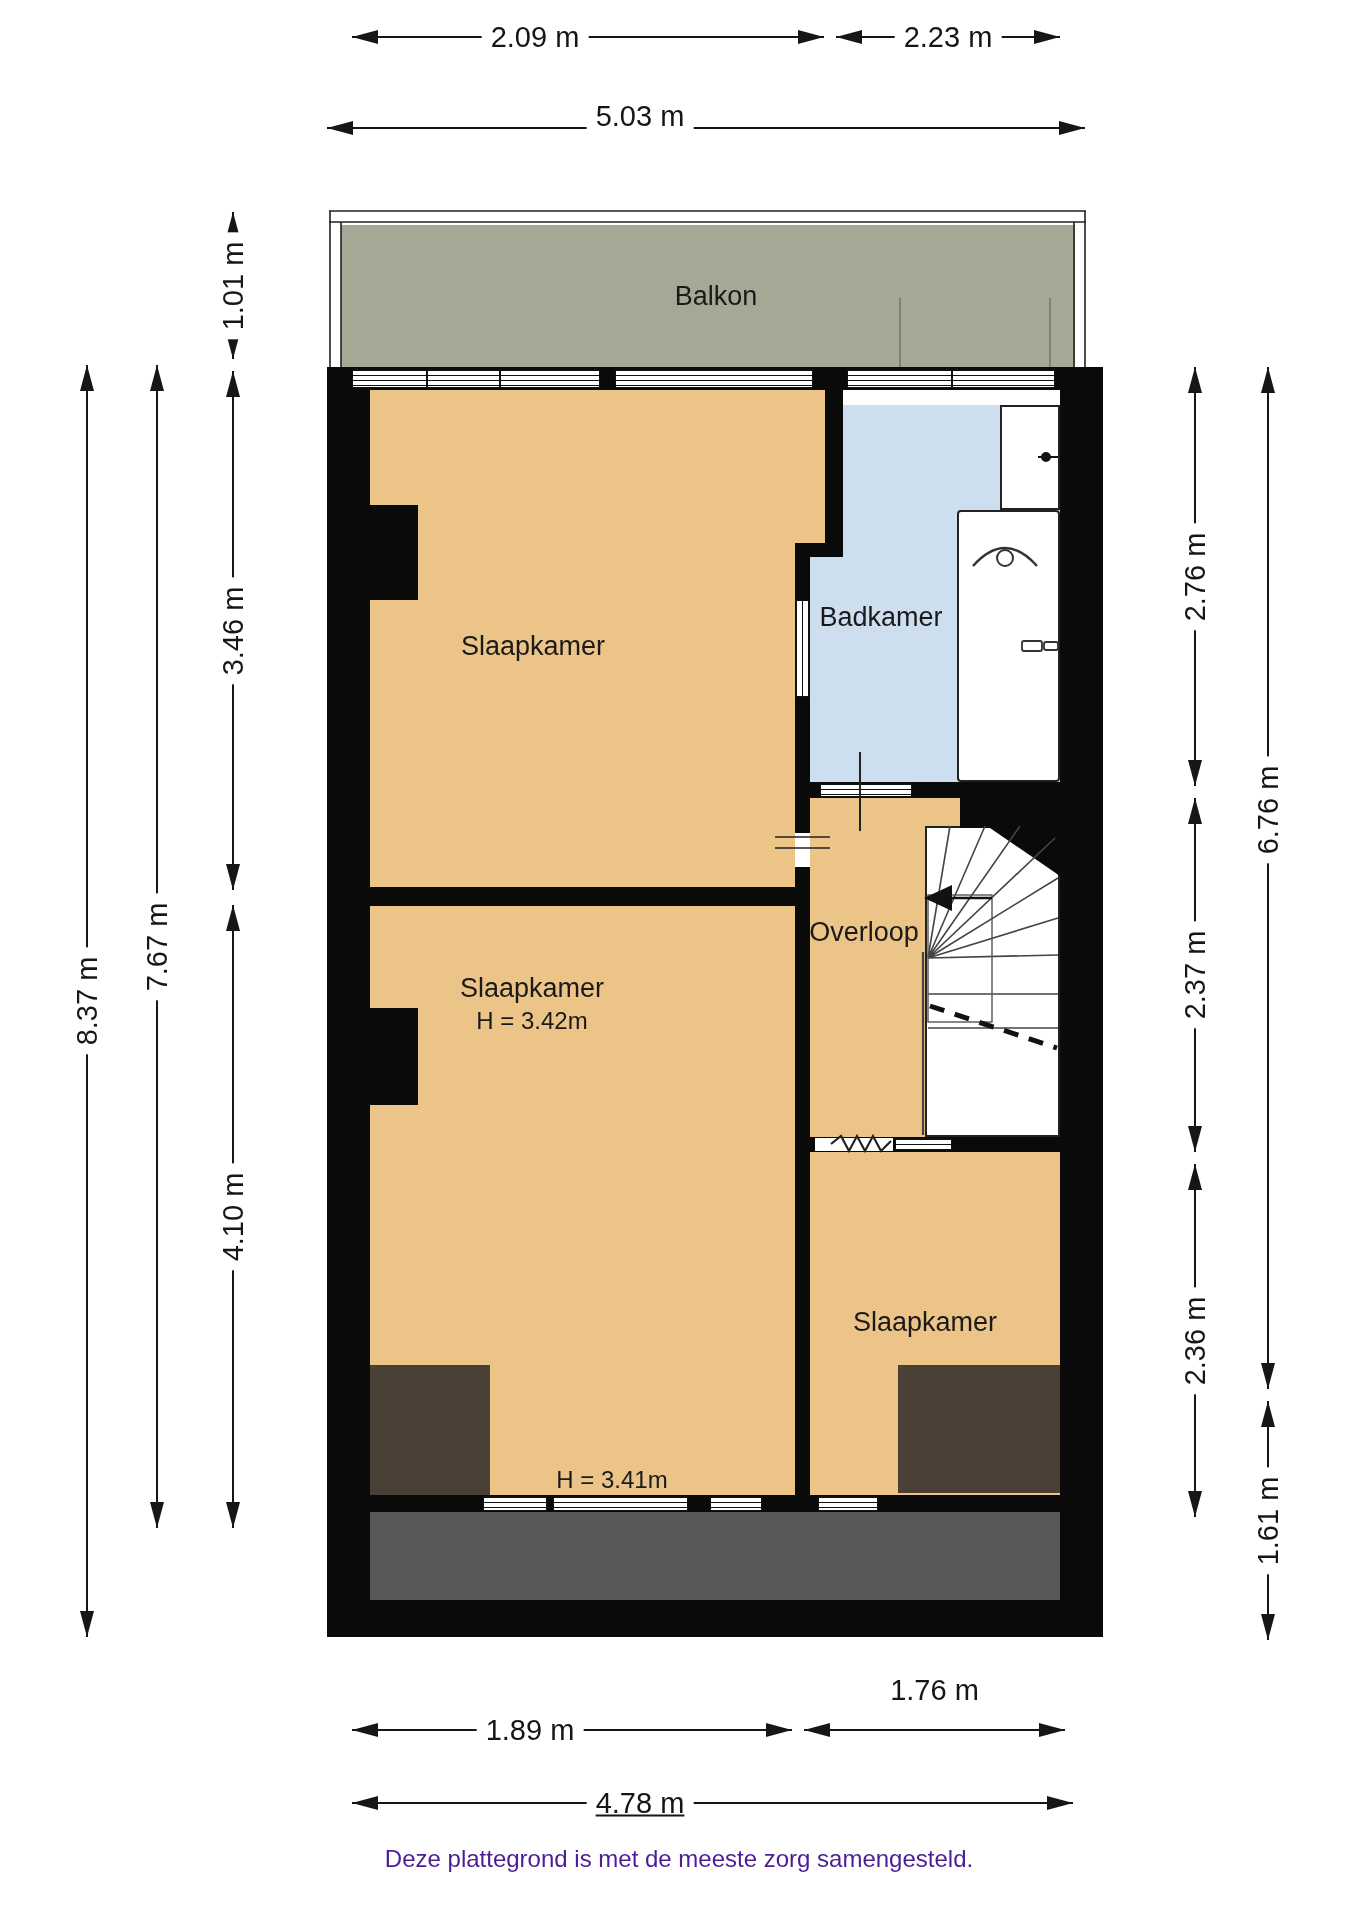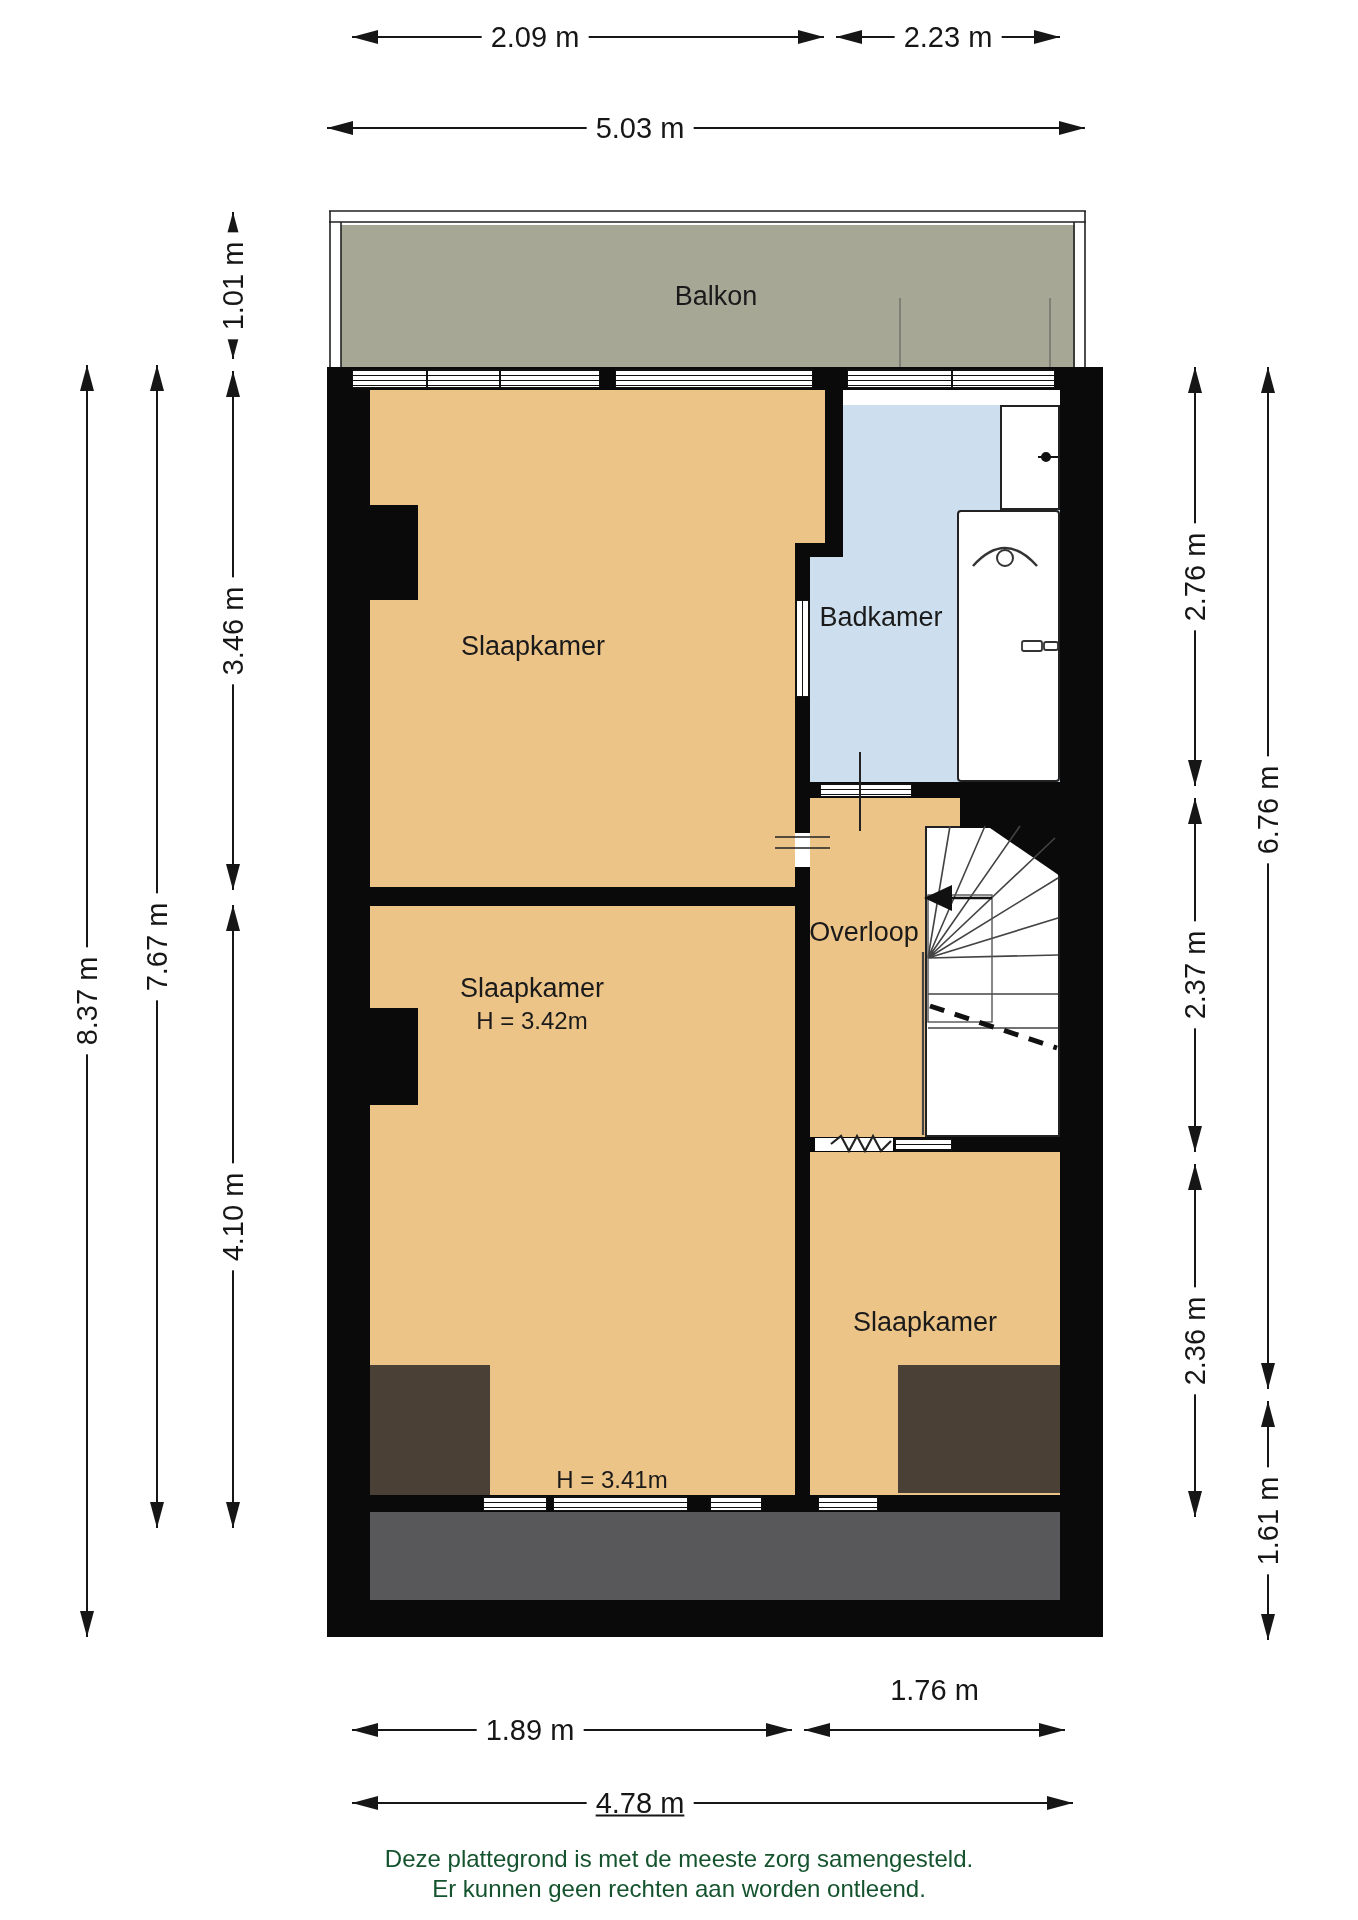--- a/index.html
+++ b/index.html
@@ -13,21 +13,21 @@
   .win.v{background-image:repeating-linear-gradient(to right,#111 0 1px,transparent 1px 6px);}
   .gap{position:absolute;background:#fff;z-index:3;}
   svg.overlay{position:absolute;left:0;top:0;z-index:4;}
   .room-label{position:absolute;transform:translate(-50%,-50%);color:#1a1a1a;
               white-space:nowrap;z-index:5;}
   .dim-line{position:absolute;background:var(--dim);z-index:5;}
   .dim-label{position:absolute;transform:translate(-50%,-50%);font-size:29px;color:var(--dim);
              background:#fff;padding:0 9px;white-space:nowrap;z-index:6;}
   .dim-label.v{transform:translate(-50%,-50%) rotate(-90deg);}
   .ah{position:absolute;width:0;height:0;border-style:solid;border-color:transparent;z-index:5;}
-  .footer-line{position:absolute;transform:translateX(-50%);font-size:24px;color:#14532d;
+  .footer-line{position:absolute;transform:translateX(-50%);font-size:24px;color:#4c1d95;
                white-space:nowrap;z-index:5;}
   .tri{position:absolute;background:var(--wall);z-index:2;
        clip-path:polygon(0 0,100% 0,100% 100%);}
 </style>
 </head>
 <body>
 
 <div id="plan" style="--wall: #0a0a0a; --floor: #ecc488; --bath: #cddeee; --balcony: #a6a795; --low: #4b4035; --roof: #58585a; --dim: #161616;">
 
   <div class="floor" style="left:341px;top:225px;width:734px;height:142px;background:var(--balcony);"></div>
@@ -103,21 +103,20 @@
 
     <g stroke="#333" stroke-width="2.4" fill="none">
       <path d="M973 566 Q1005 530 1037 566"></path>
       <circle cx="1005" cy="558" r="8" stroke-width="2"></circle>
       <rect x="1022" y="641" width="20" height="10" rx="2" fill="#fff" stroke-width="1.8"></rect>
       <rect x="1044" y="642" width="14" height="8" rx="2" fill="#fff" stroke-width="1.8"></rect>
     </g>
   </svg>
 
   <div class="footer-line" style="left:679px;top:1845px;">Deze plattegrond is met de meeste zorg samengesteld.</div>
-  <div class="footer-line" style="left:679px;top:1875px;">Er kunnen geen rechten aan worden ontleend.</div>
 <div class="room-label" style="left: 716px; top: 296px; font-size: 27px;">Balkon</div>
     <div class="room-label" style="left: 533px; top: 646px; font-size: 27px;">Slaapkamer</div>
     <div class="room-label" style="left: 881px; top: 617px; font-size: 27px;">Badkamer</div>
     <div class="room-label" style="left: 864px; top: 932px; font-size: 27px;">Overloop</div>
     <div class="room-label" style="left: 532px; top: 988px; font-size: 27px;">Slaapkamer</div>
     <div class="room-label" style="left: 532px; top: 1021px; font-size: 24px;">H = 3.42m</div>
     <div class="room-label" style="left: 925px; top: 1322px; font-size: 27px;">Slaapkamer</div>
     <div class="room-label" style="left: 612px; top: 1480px; font-size: 24px;">H = 3.41m</div>
     <div class="win h" style="left: 352px; top: 369px; width: 75px; height: 19px;"></div>
     <div class="win h" style="left: 427px; top: 369px; width: 73px; height: 19px;"></div>
@@ -139,21 +138,21 @@
     <div class="ah" style="left: 352px; top: 30px; border-width: 7px 26px 7px 0px; border-right-color: rgb(22, 22, 22);"></div>
     <div class="ah" style="left: 798px; top: 30px; border-width: 7px 0px 7px 26px; border-left-color: rgb(22, 22, 22);"></div>
     <div class="dim-label" style="left: 535px; top: 37px;">2.09 m</div>
     <div class="dim-line" style="left: 836px; top: 36px; width: 224px; height: 2px;"></div>
     <div class="ah" style="left: 836px; top: 30px; border-width: 7px 26px 7px 0px; border-right-color: rgb(22, 22, 22);"></div>
     <div class="ah" style="left: 1034px; top: 30px; border-width: 7px 0px 7px 26px; border-left-color: rgb(22, 22, 22);"></div>
     <div class="dim-label" style="left: 948px; top: 37px;">2.23 m</div>
     <div class="dim-line" style="left: 327px; top: 127px; width: 758px; height: 2px;"></div>
     <div class="ah" style="left: 327px; top: 121px; border-width: 7px 26px 7px 0px; border-right-color: rgb(22, 22, 22);"></div>
     <div class="ah" style="left: 1059px; top: 121px; border-width: 7px 0px 7px 26px; border-left-color: rgb(22, 22, 22);"></div>
-    <div class="dim-label" style="left: 640px; top: 128px;">5.03 m</div>
+    <div class="dim-label" style="left: 640px; top: 116px;">5.03 m</div>
     <div class="dim-line" style="left: 232px; top: 212px; width: 2px; height: 147px;"></div>
     <div class="ah" style="left: 226px; top: 212px; border-width: 0px 7px 26px; border-bottom-color: rgb(22, 22, 22);"></div>
     <div class="ah" style="left: 226px; top: 333px; border-width: 26px 7px 0px; border-top-color: rgb(22, 22, 22);"></div>
     <div class="dim-label v" style="left: 233px; top: 285.5px;">1.01 m</div>
     <div class="dim-line" style="left: 232px; top: 371px; width: 2px; height: 519px;"></div>
     <div class="ah" style="left: 226px; top: 371px; border-width: 0px 7px 26px; border-bottom-color: rgb(22, 22, 22);"></div>
     <div class="ah" style="left: 226px; top: 864px; border-width: 26px 7px 0px; border-top-color: rgb(22, 22, 22);"></div>
     <div class="dim-label v" style="left: 233px; top: 630.5px;">3.46 m</div>
     <div class="dim-line" style="left: 232px; top: 905px; width: 2px; height: 623px;"></div>
     <div class="ah" style="left: 226px; top: 905px; border-width: 0px 7px 26px; border-bottom-color: rgb(22, 22, 22);"></div>

